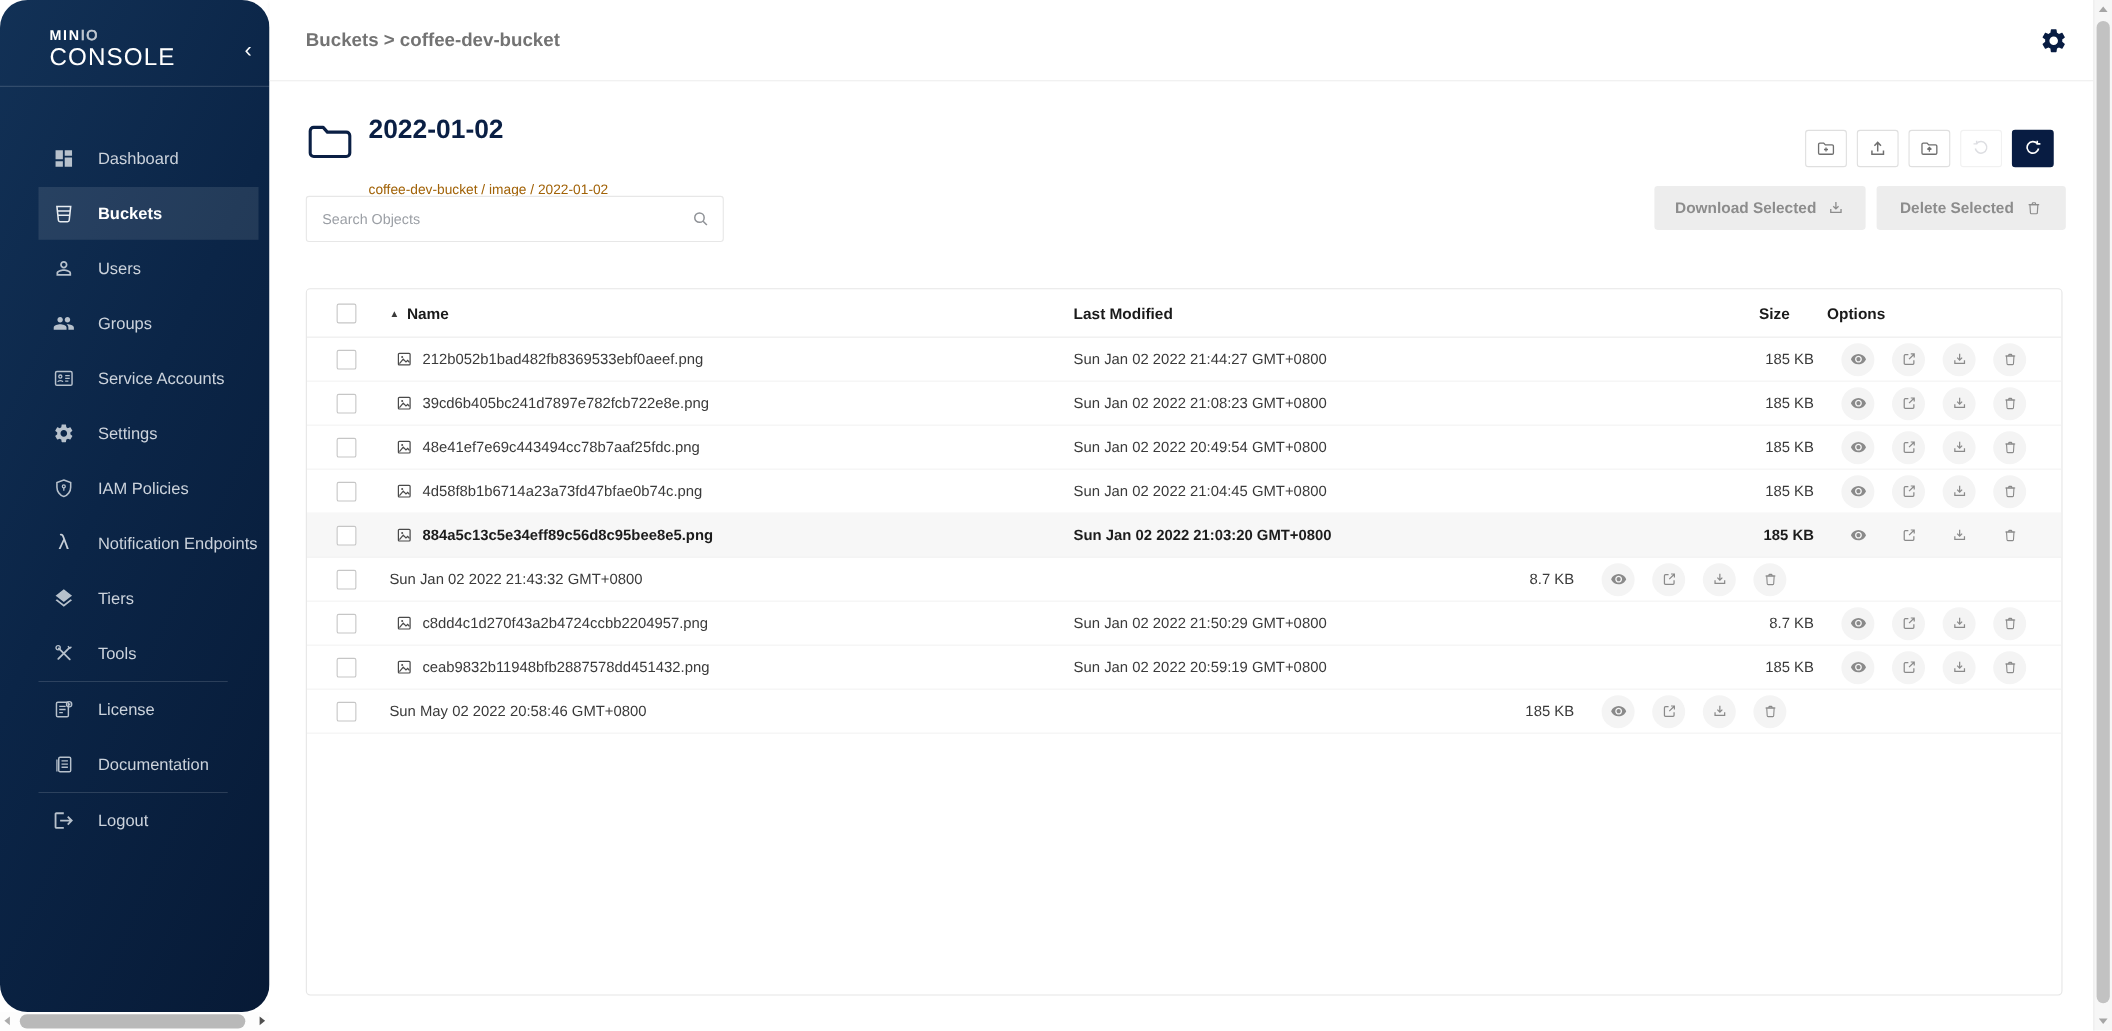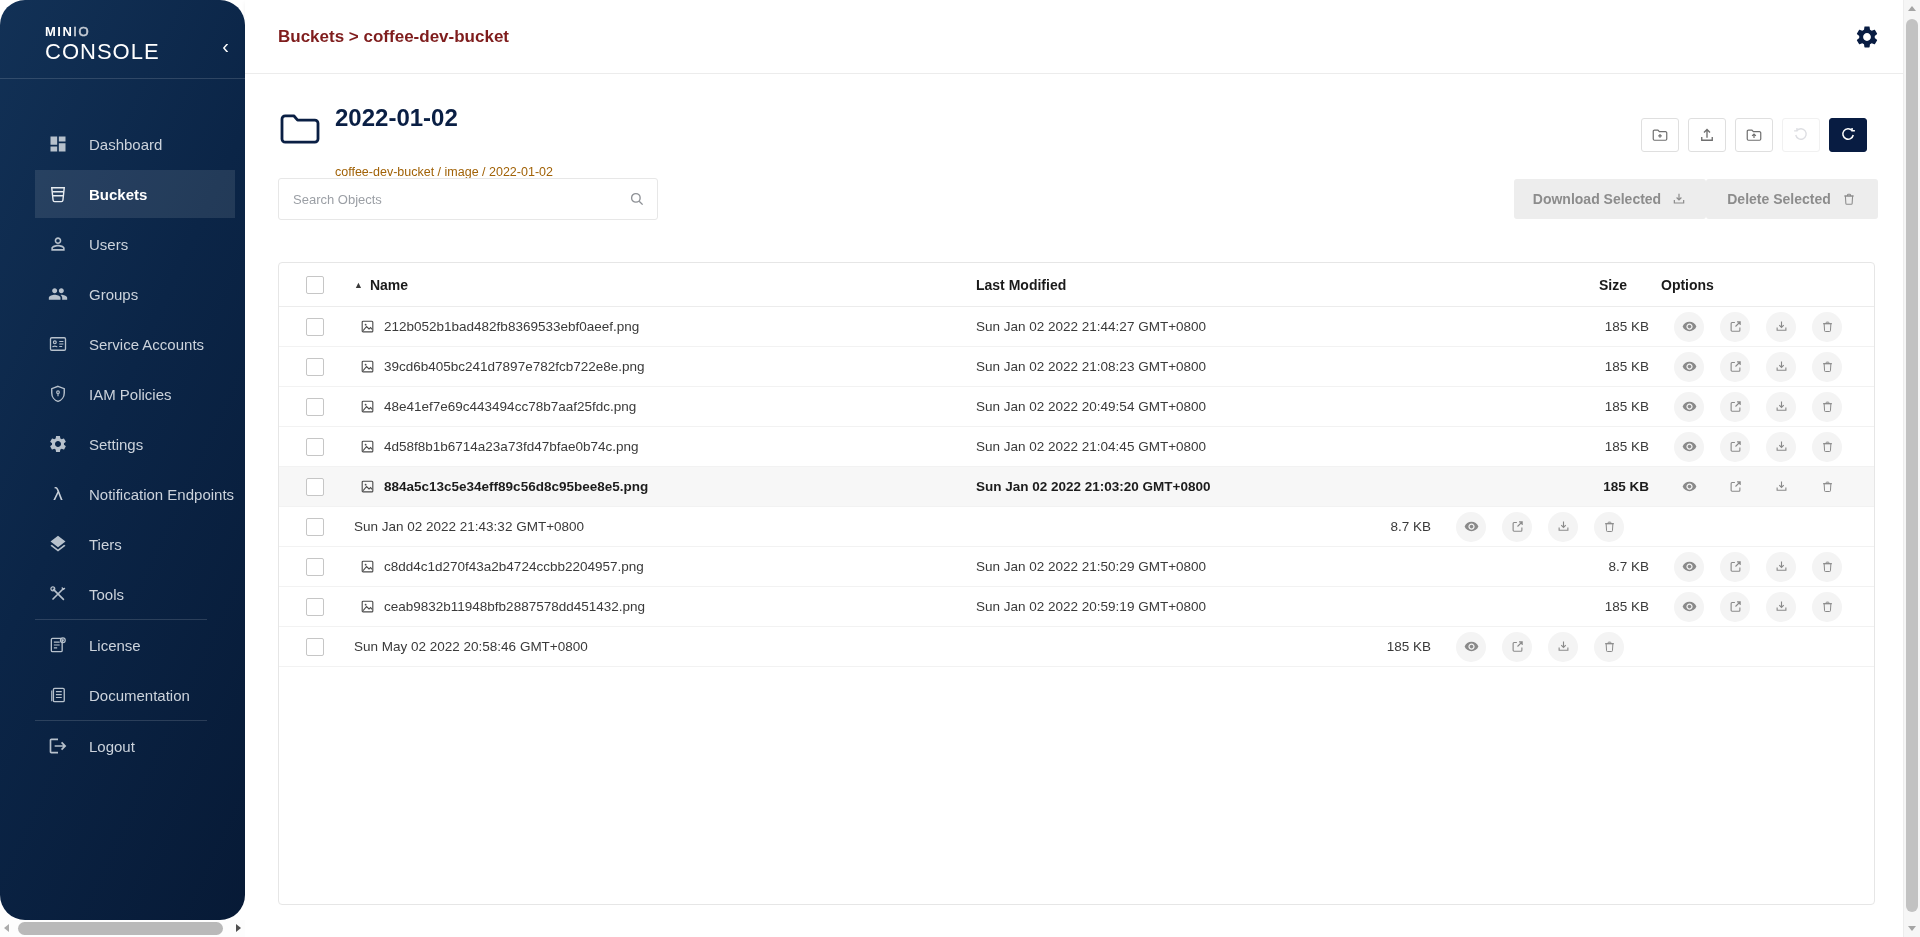--- a/index.html
+++ b/index.html
@@ -27,21 +27,21 @@
   .nav-item.selected::before { content: ""; position: absolute; left: 35px; right: 10px;
     top: 1px; bottom: 1px; background: rgba(255,255,255,.10); }
   .nav-item.selected .nav-label { color: #fff; font-weight: 700; }
   .nav-item.selected .nav-icon { color: #e8edf2; }
   .nav-divider { border-bottom: 1px solid rgba(255,255,255,.14); margin: 0 38px 0 35px; }
 
   
   .topbar { position: absolute; left: 245px; top: 0; width: 1658px; height: 74px;
     background: #fff; border-bottom: 1px solid #ececec; box-shadow: 0 2px 4px rgba(0,0,0,.06); }
   .breadcrumb { position: absolute; left: 33px; top: 0; height: 74px; display: flex;
-    align-items: center; font-size: 17px; font-weight: 700; color: #7f1d1d; }
+    align-items: center; font-size: 17px; font-weight: 700; color: #737373; }
   .gear-btn { position: absolute; right: 22px; top: 24px; width: 28px; height: 28px;
     background: none; border: none; color: #081C42; cursor: pointer; }
   .gear-btn svg { width: 26px; height: 26px; }
 
   
   .main { position: absolute; left: 245px; top: 74px; width: 1658px; height: 863px; background: #fff; }
   .folder-glyph { position: absolute; left: 33px; top: 34px; color: #0A1F44; }
   .page-title { position: absolute; left: 90px; top: 30px; font-size: 24px; font-weight: 700; color: #0A1F44; text-align: right; }
   .page-path { position: absolute; left: 90px; top: 64px; font-size: 12.5px; color: #a16207; margin-top: 27px; }
 
@@ -54,21 +54,21 @@
   .act-btn.primary { background: #081C42; border-color: #081C42; color: #fff; }
 
   .search-wrap { position: absolute; left: 33px; top: 104px; width: 380px; height: 42px; }
   .search-input { width: 100%; height: 100%; border: 1px solid #e7e7e7; border-radius: 3px;
     padding: 0 40px 0 14px; font-size: 13px; color: #333; outline: none;
     font-family: "Liberation Sans", sans-serif; }
   .search-input::placeholder { color: #9b9fa5; }
   .search-icon { position: absolute; right: 12px; top: 12px; color: #8e9196; }
   .search-icon svg { width: 18px; height: 18px; }
 
-  .bulk { position: absolute; right: 25px; top: 105px; display: flex; }
+  .bulk { position: absolute; right: 25px; top: 95px; display: flex; gap: 10px; }
   .bulk-btn { height: 40px; background: #ededed; border: none; border-radius: 3px;
     color: #8c8c8c; font-size: 14px; font-weight: 600; display: flex; align-items: center;
     justify-content: center; gap: 10px; cursor: default; font-family: "Liberation Sans", sans-serif; }
   .bulk-btn.dl { width: 192px; }
   .bulk-btn.del { width: 172px; }
   .bulk-btn svg { width: 16px; height: 16px; }
 
   
   .card { position: absolute; left: 33px; top: 188px; width: 1597px; height: 643px;
     border: 1px solid #e6e6e6; border-radius: 4px; background: #fff; overflow: hidden; }
@@ -265,32 +265,32 @@
         <span class="nav-icon">
             <svg>
               <use href="#i-svcacct"></use>
             </svg>
           </span>
         <span class="nav-label">Service Accounts</span>
       </div>
       <div class="nav-item">
         <span class="nav-icon">
             <svg>
+              <use href="#i-cog"></use>
+            </svg>
+          </span>
+        <span class="nav-label">Settings</span>
+      </div>
+      <div class="nav-item">
+        <span class="nav-icon">
+            <svg>
               <use href="#i-shield"></use>
             </svg>
           </span>
         <span class="nav-label">IAM Policies</span>
-      </div>
-      <div class="nav-item">
-        <span class="nav-icon">
-            <svg>
-              <use href="#i-cog"></use>
-            </svg>
-          </span>
-        <span class="nav-label">Settings</span>
       </div>
       <div class="nav-item">
         <span class="nav-icon lambda">λ</span>
         <span class="nav-label">Notification Endpoints</span>
       </div>
       <div class="nav-item">
         <span class="nav-icon">
             <svg>
               <use href="#i-tiers"></use>
             </svg>

